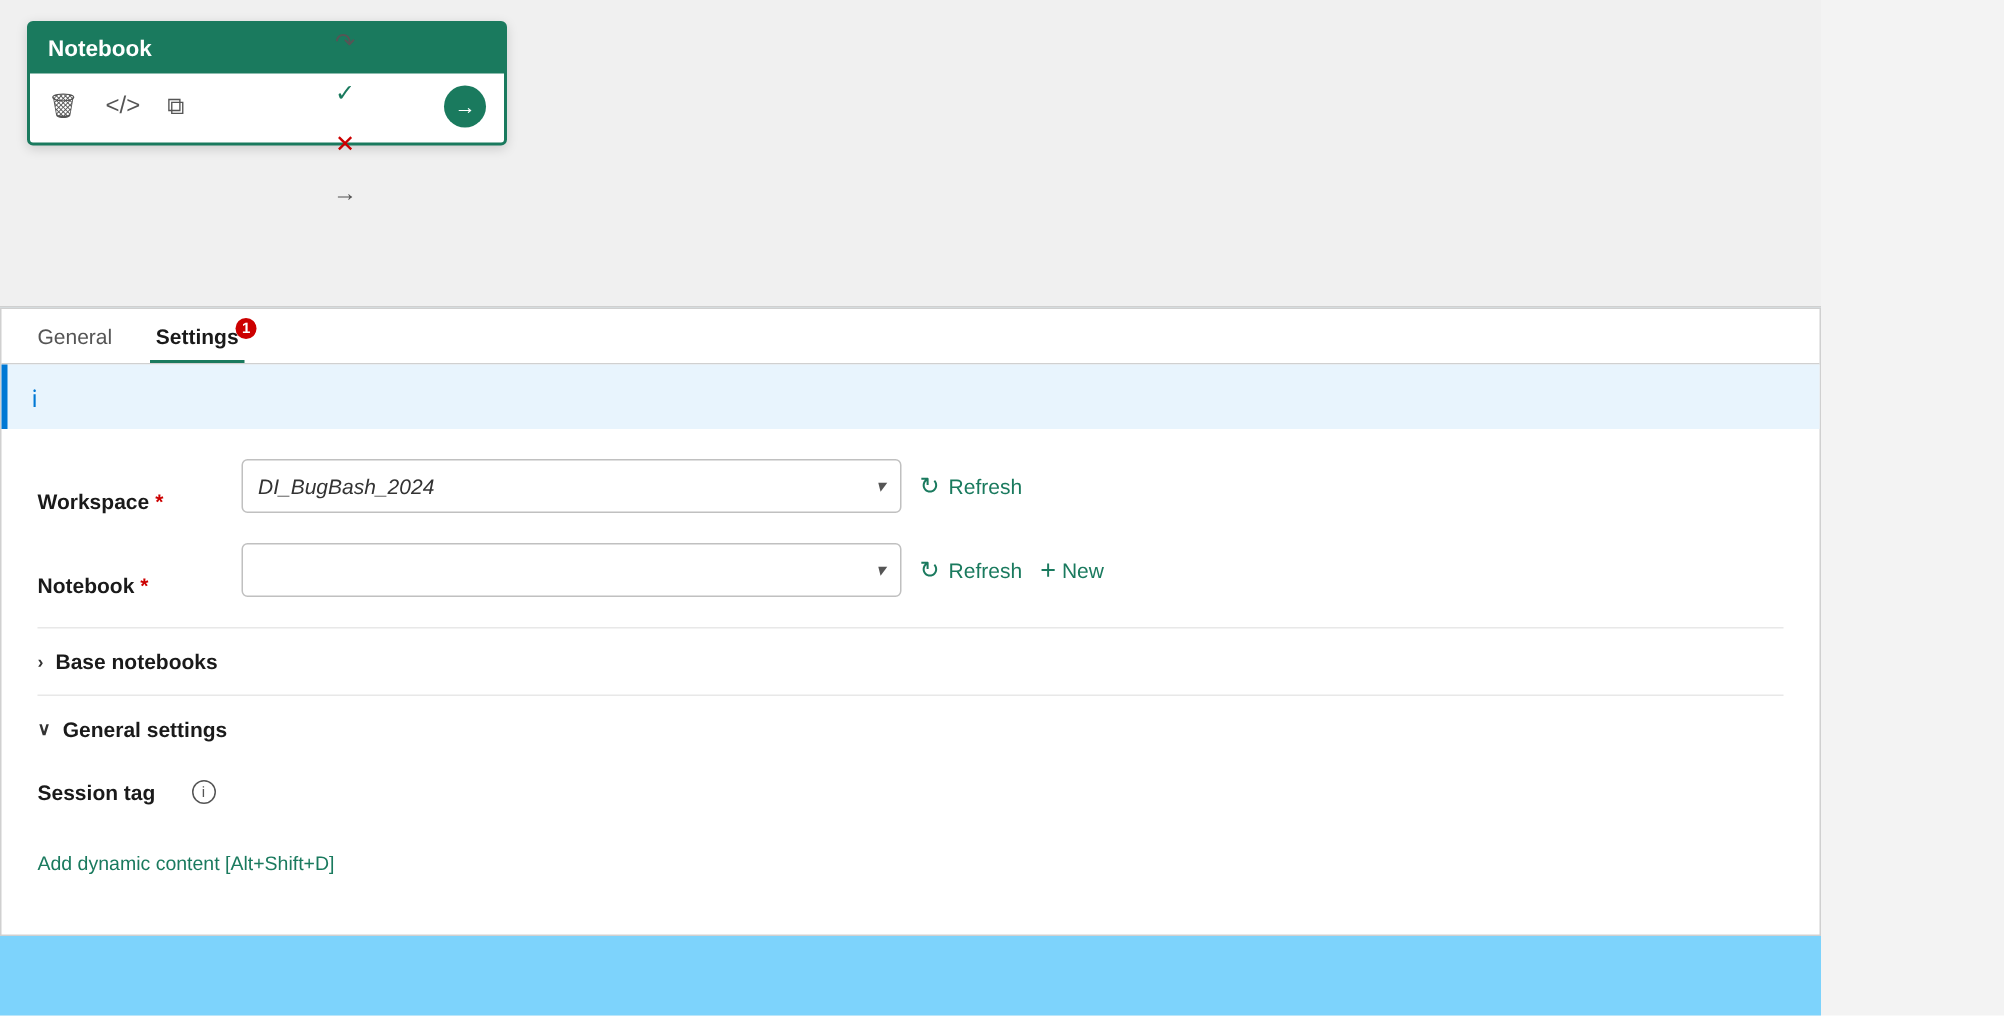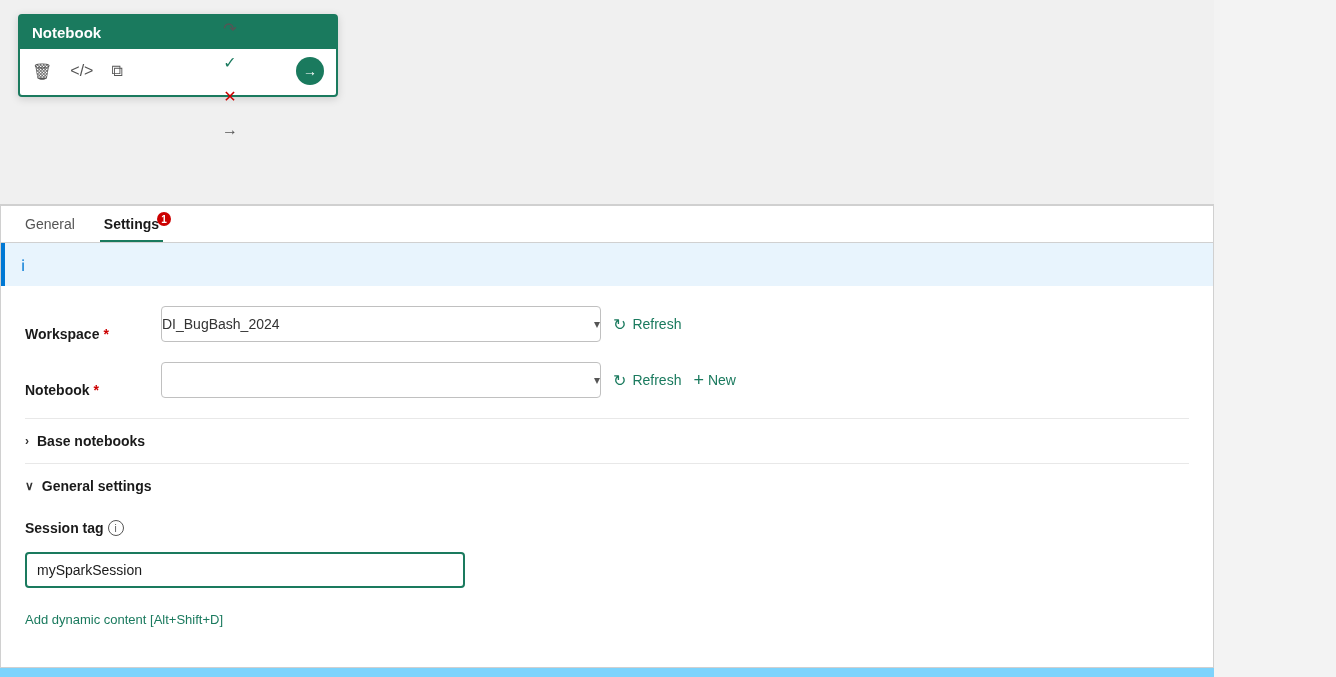--- a/index.html
+++ b/index.html
@@ -225,27 +225,28 @@
       align-items: center;
       gap: 12px;
       flex: 1;
     }
 
     .dropdown {
       width: 440px;
       height: 36px;
       border: 1px solid #c0c0c0;
       border-radius: 4px;
-      padding: 0 0;
+      padding: 0 10px;
       display: flex;
       align-items: center;
       justify-content: space-between;
       cursor: pointer;
       background: white;
       font-size: 14px;
+      font-style: italic;
     }
 
     .dropdown-chevron {
       color: #555;
       font-size: 12px;
     }
 
     .refresh-btn {
       display: flex;
       align-items: center;
@@ -304,21 +305,21 @@
     
     .session-tag-row {
       display: flex;
       flex-direction: column;
       margin-top: 16px;
     }
 
     .session-tag-label-row {
       display: flex;
       align-items: center;
-      gap: 4px;
+      gap: 24px;
       margin-bottom: 8px;
     }
 
     .session-tag-label {
       font-size: 14px;
       font-weight: 600;
       color: #1a1a1a;
     }
 
     .info-circle {
@@ -459,21 +460,20 @@
         <span class="chevron-icon">∨</span>
         <span>General settings</span>
       </div>
 
       <div class="session-tag-row">
         <div class="form-row" style="align-items: flex-start; flex-direction: column; gap: 8px;">
           <div class="session-tag-label-row">
             <span class="session-tag-label">Session tag</span>
             <div class="info-circle">i</div>
           </div>
-          <input class="session-tag-input" type="text" value="mySparkSession" style="">
           <span class="dynamic-content-link">Add dynamic content [Alt+Shift+D]</span>
         </div>
       </div>
 
     </div>
 
   </div>
 
   <div class="resize-handle"></div>
 

